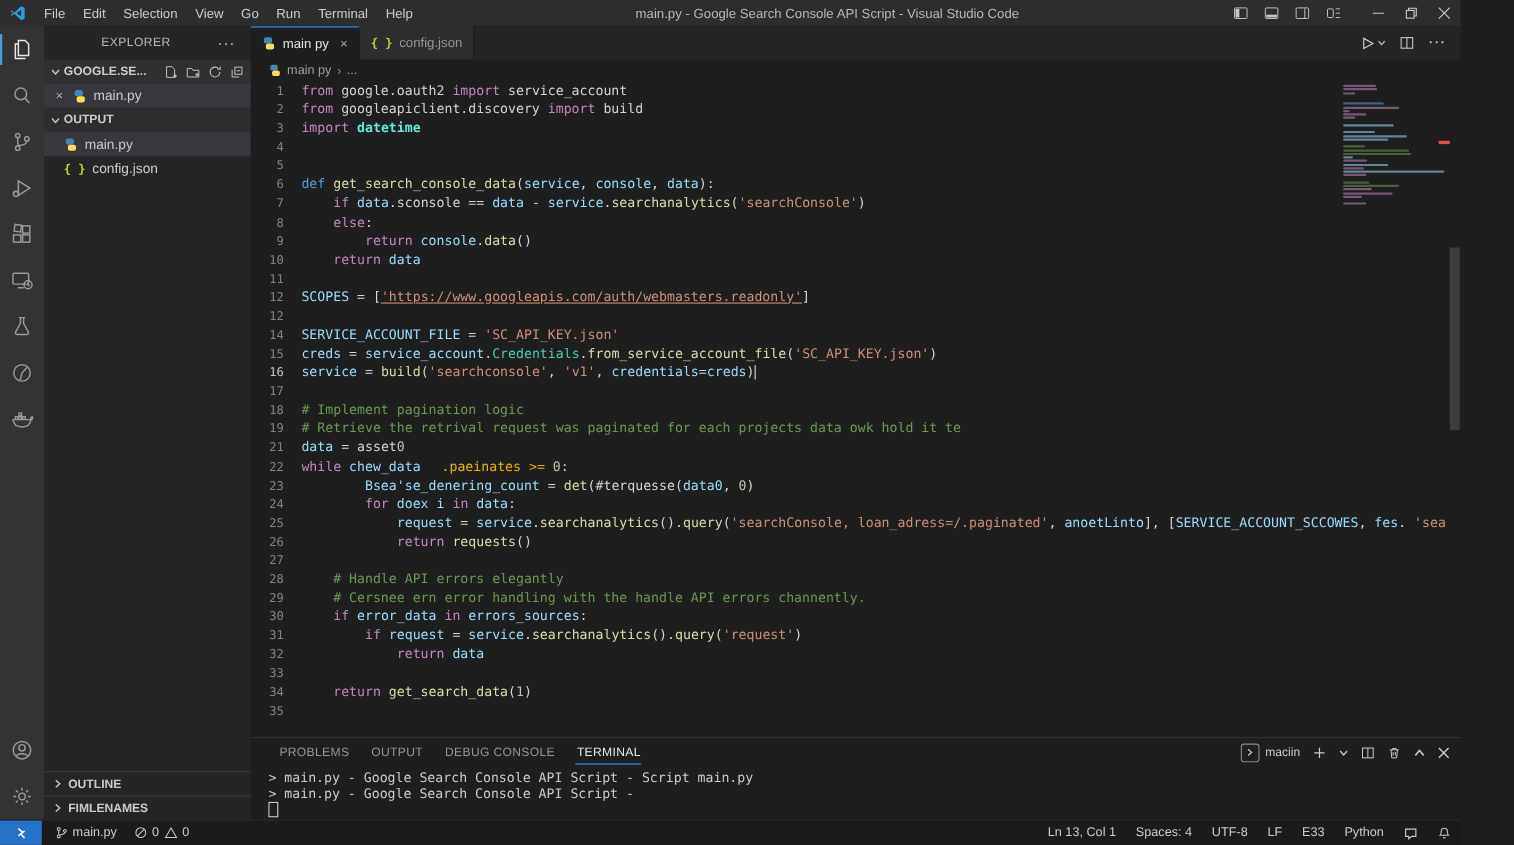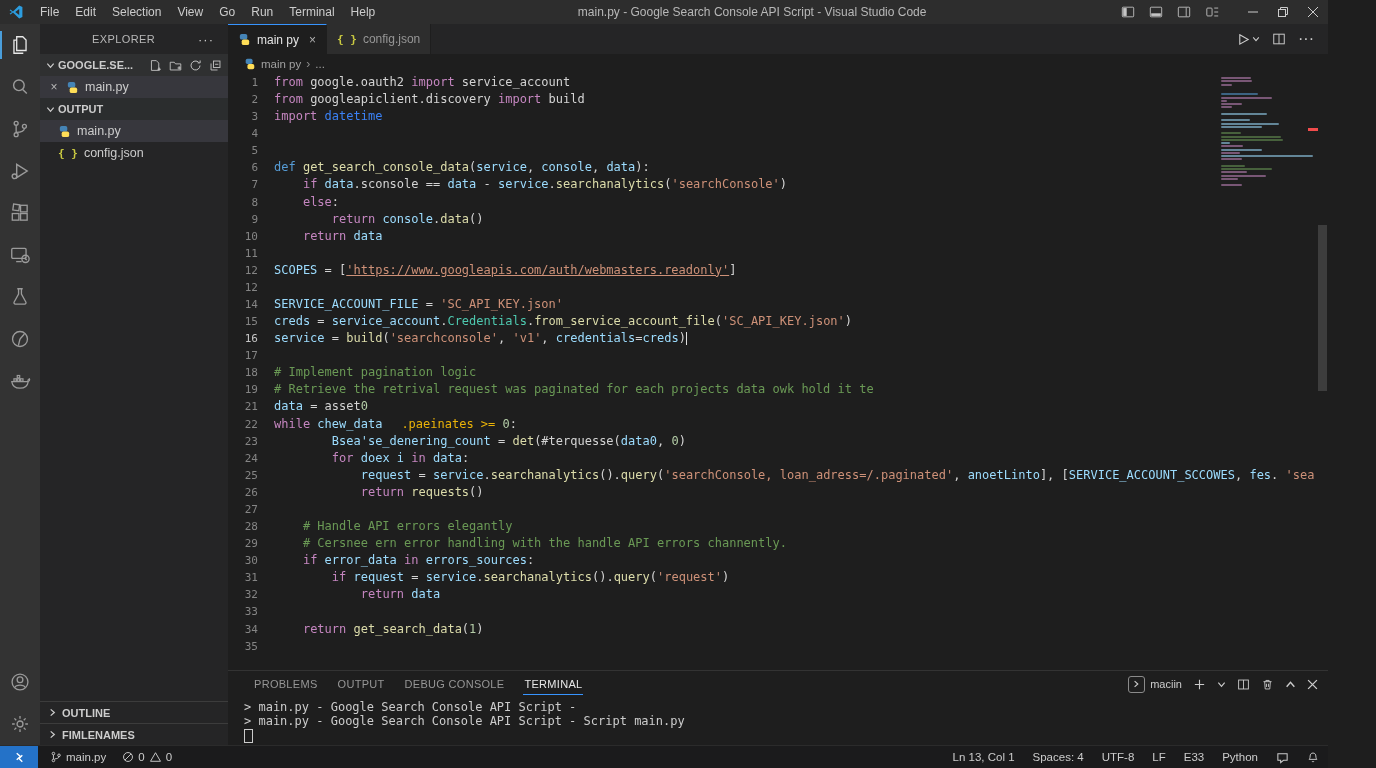--- a/index.html
+++ b/index.html
@@ -345,21 +345,21 @@
           </svg>
         <span>main py</span>
         <span class="bc-sep">›</span>
         <span>...</span>
       </div>
 
       <div class="code-area">
         <div id="code-lines">
             <div class="code-line"><span class="ln">1</span><span class="lc"><span style="color: rgb(197, 134, 192);">from </span><span style="color: rgb(212, 212, 212);">google.oauth2 </span><span style="color: rgb(197, 134, 192);">import </span><span style="color: rgb(212, 212, 212);">service_account</span></span></div>
             <div class="code-line"><span class="ln">2</span><span class="lc"><span style="color: rgb(197, 134, 192);">from </span><span style="color: rgb(212, 212, 212);">googleapiclient.discovery </span><span style="color: rgb(197, 134, 192);">import </span><span style="color: rgb(212, 212, 212);">build</span></span></div>
-            <div class="code-line"><span class="ln">3</span><span class="lc"><span style="color: rgb(197, 134, 192);">import </span><span style="color: #3b82f6;">datetime</span></span></div>
+            <div class="code-line"><span class="ln">3</span><span class="lc"><span style="color: rgb(197, 134, 192);">import </span><span style="color: #5eead4; font-weight: bold;">datetime</span></span></div>
             <div class="code-line"><span class="ln">4</span><span class="lc"></span></div>
             <div class="code-line"><span class="ln">5</span><span class="lc"></span></div>
             <div class="code-line"><span class="ln">6</span><span class="lc"><span style="color: rgb(86, 156, 214);">def </span><span style="color: rgb(220, 220, 170);">get_search_console_data</span><span style="color: rgb(212, 212, 212);">(</span><span style="color: rgb(156, 220, 254);">service</span><span style="color: rgb(212, 212, 212);">, </span><span style="color: rgb(156, 220, 254);">console</span><span style="color: rgb(212, 212, 212);">, </span><span style="color: rgb(156, 220, 254);">data</span><span style="color: rgb(212, 212, 212);">):</span></span></div>
             <div class="code-line"><span class="ln">7</span><span class="lc"><span style="color: rgb(212, 212, 212);">    </span><span style="color: rgb(197, 134, 192);">if </span><span style="color: rgb(156, 220, 254);">data</span><span style="color: rgb(212, 212, 212);">.sconsole == </span><span style="color: rgb(156, 220, 254);">data</span><span style="color: rgb(212, 212, 212);"> - </span><span style="color: rgb(156, 220, 254);">service</span><span style="color: rgb(212, 212, 212);">.</span><span style="color: rgb(220, 220, 170);">searchanalytics</span><span style="color: rgb(212, 212, 212);">(</span><span style="color: rgb(206, 145, 120);">'searchConsole'</span><span style="color: rgb(212, 212, 212);">)</span></span></div>
             <div class="code-line"><span class="ln">8</span><span class="lc"><span style="color: rgb(212, 212, 212);">    </span><span style="color: rgb(197, 134, 192);">else</span><span style="color: rgb(212, 212, 212);">:</span></span></div>
             <div class="code-line"><span class="ln">9</span><span class="lc"><span style="color: rgb(212, 212, 212);">        </span><span style="color: rgb(197, 134, 192);">return </span><span style="color: rgb(156, 220, 254);">console</span><span style="color: rgb(212, 212, 212);">.</span><span style="color: rgb(220, 220, 170);">data</span><span style="color: rgb(212, 212, 212);">()</span></span></div>
             <div class="code-line"><span class="ln">10</span><span class="lc"><span style="color: rgb(212, 212, 212);">    </span><span style="color: rgb(197, 134, 192);">return </span><span style="color: rgb(156, 220, 254);">data</span></span></div>
             <div class="code-line"><span class="ln">11</span><span class="lc"></span></div>
             <div class="code-line"><span class="ln">12</span><span class="lc"><span style="color: rgb(156, 220, 254);">SCOPES</span><span style="color: rgb(212, 212, 212);"> = [</span><span class="tk-l" style="color: rgb(206, 145, 120);">'https://www.googleapis.com/auth/webmasters.readonly'</span><span style="color: rgb(212, 212, 212);">]</span></span></div>
             <div class="code-line"><span class="ln">12</span><span class="lc"></span></div>
@@ -476,22 +476,22 @@
                 </svg>
               </span>
             <span>
                 <svg class="ic" width="11" height="11" viewBox="0 0 10 10" fill="none" stroke="#cccccc" stroke-width="1.2">
                   <path d="M1 1l8 8M9 1L1 9"></path>
                 </svg>
               </span>
           </div>
         </div>
         <div class="panel-content">
+          <div>&gt; main.py - Google Search Console API Script - Script main.py</div>
           <div>&gt; main.py - Google Search Console API Script -</div>
-          <div>&gt; main.py - Google Search Console API Script - Script main.py</div>
           <div><span class="term-cursor"></span></div>
         </div>
       </div>
     </div>
   </div>
 
   <div class="statusbar">
     <div class="remote">
       <svg class="ic" width="13" height="13" viewBox="0 0 14 14" fill="none" stroke="#ffffff" stroke-width="1.5">
           <path d="M4 2.5L8 6l-4 3.5"></path>

